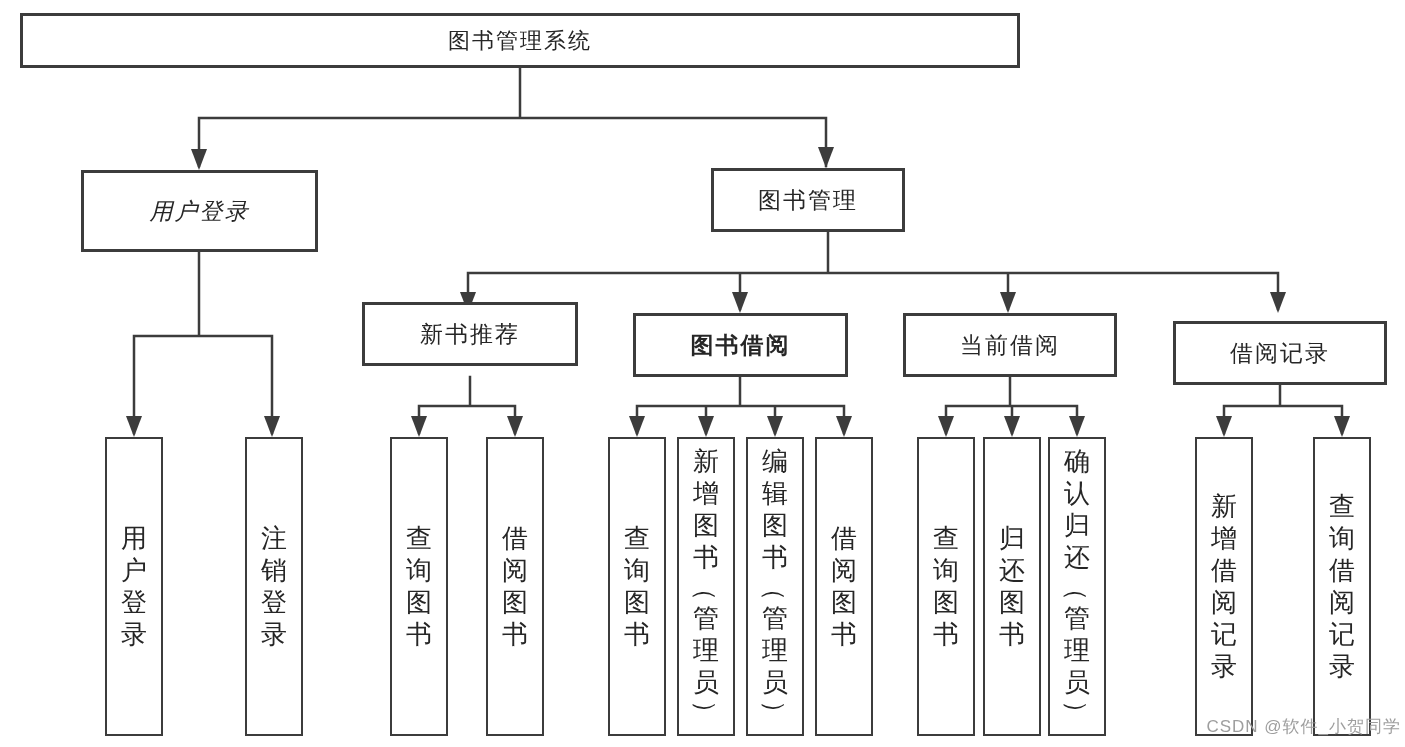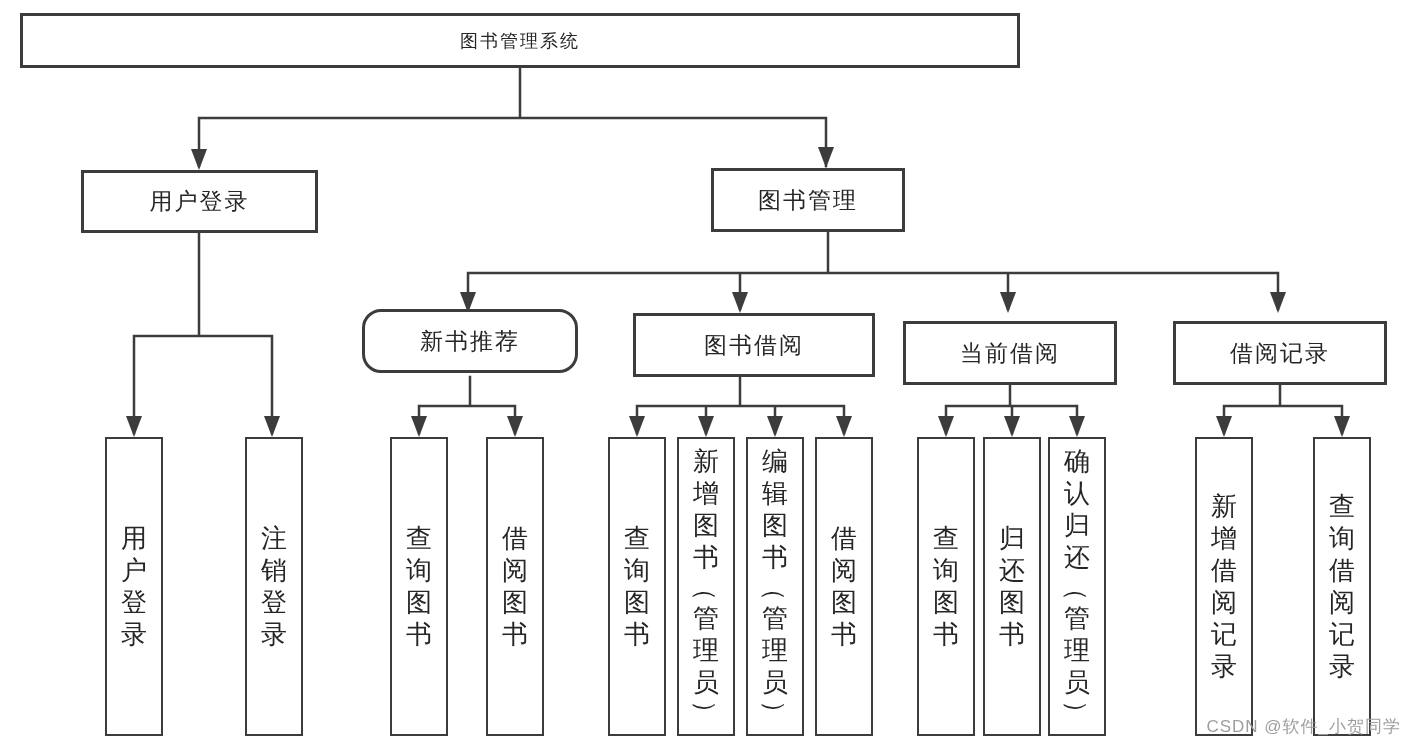--- a/index.html
+++ b/index.html
@@ -35,21 +35,21 @@
     box-sizing: border-box;
     background: var(--box-fill);
     border: 3px solid var(--box-border);
     display: flex;
     align-items: center;
     justify-content: center;
     color: var(--text);
     z-index: 2;
   }
   .hbox { font-size: 23px; letter-spacing: 2px; }
-  .hbox.root { font-size: 18px; }
+  .hbox.root { font-size: 22px; }
   .vbox {
     border-width: 2px;
     width: 58px;
     height: 299px;
     top: 437px;
   }
   .vtext {
     display: flex;
     flex-direction: column;
     align-items: center;
@@ -108,26 +108,26 @@
     <path class="arrow" d="M1004 416 L1020 416 L1012 437 Z"></path>
     <path class="arrow" d="M1069 416 L1085 416 L1077 437 Z"></path>
 
     <path class="wire" d="M1280 377 V406 M1224 406 H1342 M1224 406 V433 M1342 406 V433"></path>
     <path class="arrow" d="M1216 416 L1232 416 L1224 437 Z"></path>
     <path class="arrow" d="M1334 416 L1350 416 L1342 437 Z"></path>
   </svg>
 
   <div class="box hbox root" style="left:20px; top:13px; width:1000px; height:55px;">图书管理系统</div>
 
-  <div class="box hbox" style="left:81px; top:170px; width:237px; height:63px;">用户登录</div>
+  <div class="box hbox" style="left:81px; top:170px; width:237px; height:82px;font-style:italic;">用户登录</div>
   <div class="box hbox" style="left:711px; top:168px; width:194px; height:64px;">图书管理</div>
 
-  <div class="box hbox" style="left:362px; top:309px; width:216px; height:64px;border-radius:19px;">新书推荐</div>
-  <div class="box hbox" style="left:633px; top:313px; width:242px; height:64px;">图书借阅</div>
-  <div class="box hbox" style="left:903px; top:313px; width:214px; height:64px;margin-top:8px;">当前借阅</div>
+  <div class="box hbox" style="left:362px; top:302px; width:216px; height:64px;">新书推荐</div>
+  <div class="box hbox" style="left:633px; top:313px; width:215px; height:64px;font-weight:bold;">图书借阅</div>
+  <div class="box hbox" style="left:903px; top:313px; width:214px; height:64px;">当前借阅</div>
   <div class="box hbox" style="left:1173px; top:321px; width:214px; height:64px;">借阅记录</div>
 
   <div class="box vbox" style="left:105px;">
     <div class="vtext">
         <span>用</span>
         <span>户</span>
         <span>登</span>
         <span>录</span>
       </div>
   </div>

